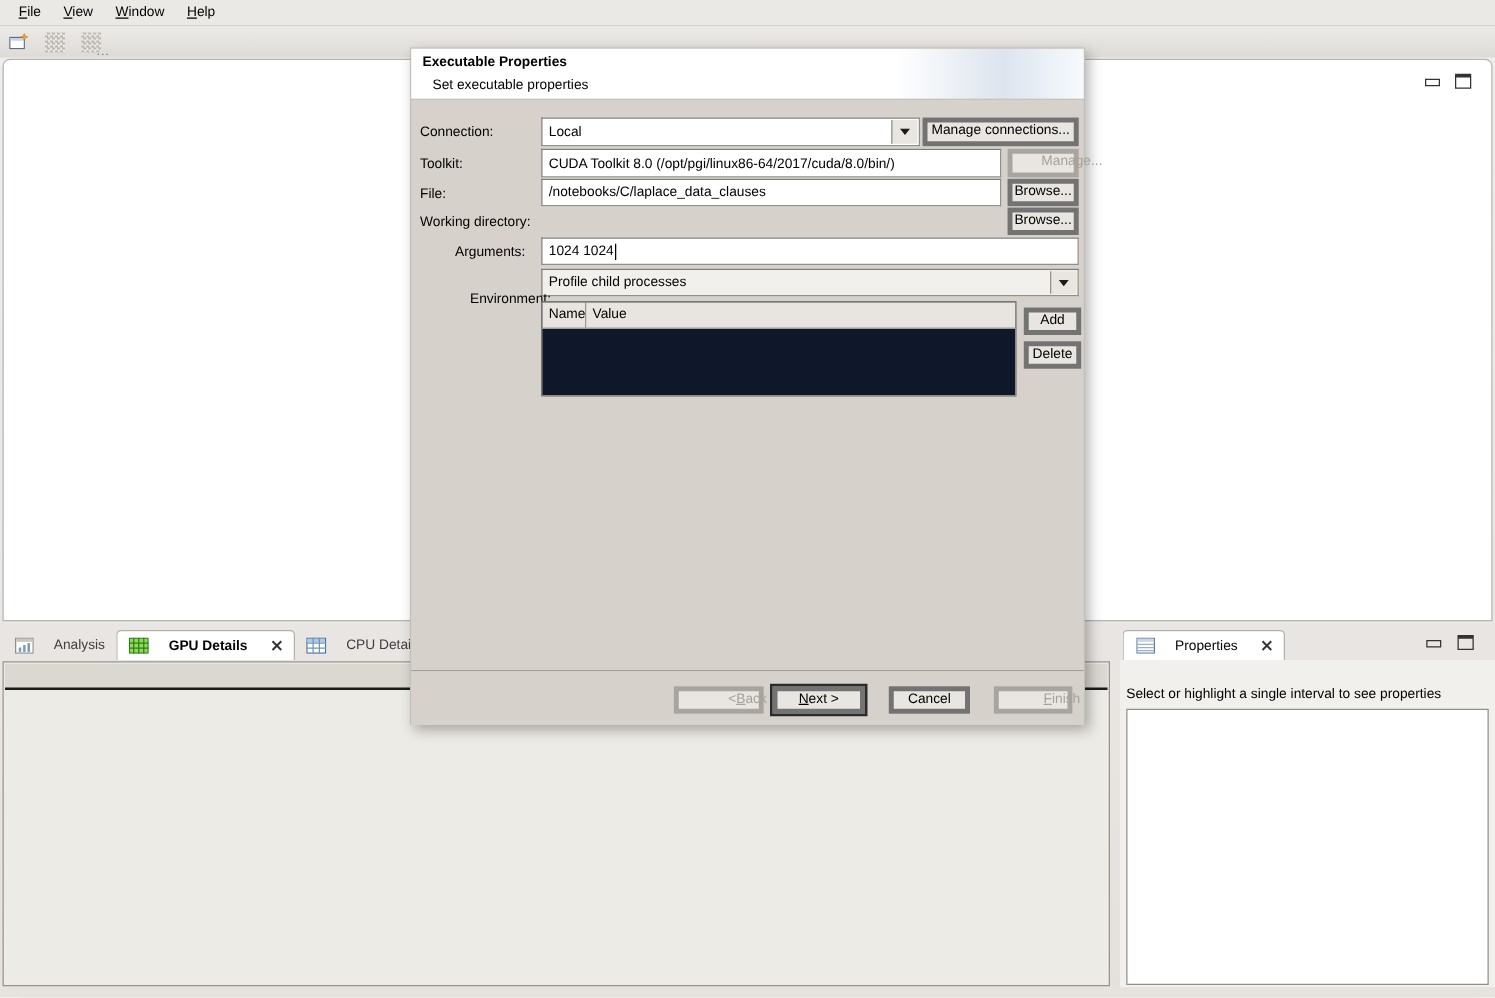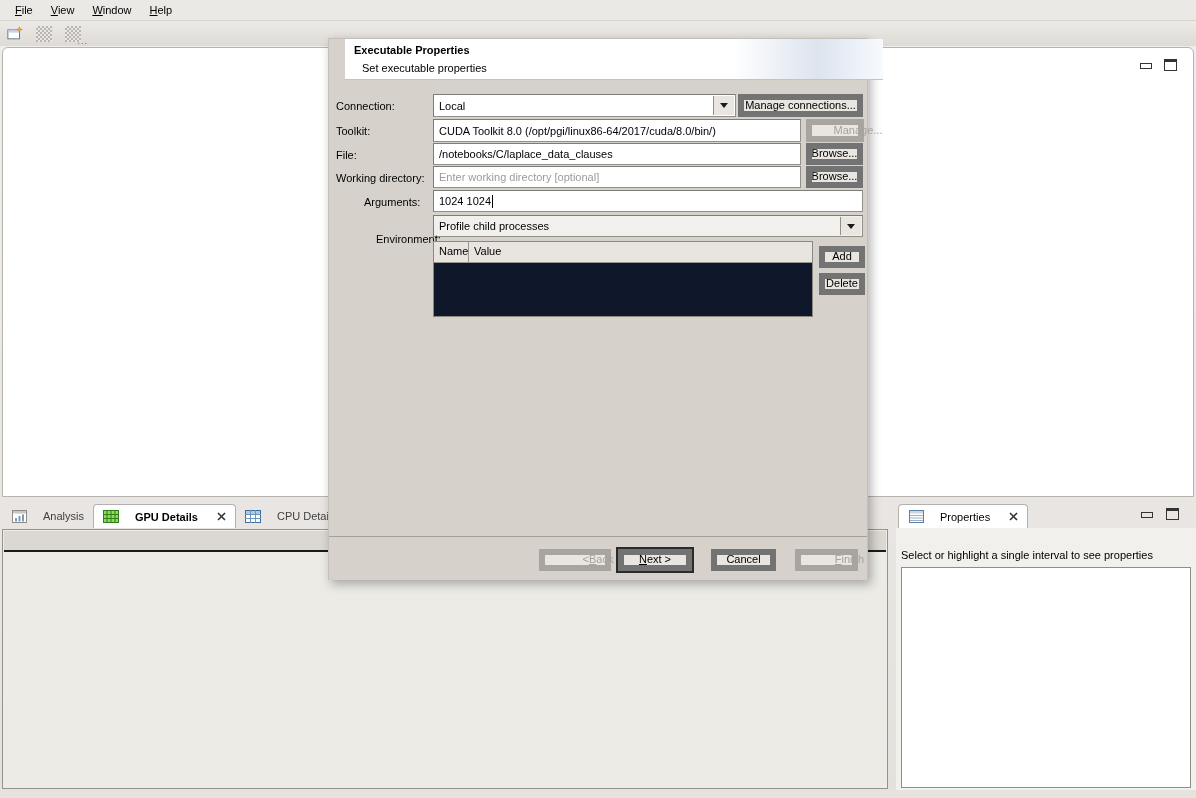--- a/index.html
+++ b/index.html
@@ -51,40 +51,40 @@
   .props-panel { position:absolute; left:896px; top:528px; width:300px; height:262px; background:#f2f0ec; }
   .props-msg { position:absolute; left:5px; top:21px; color:#000; }
   .props-box { position:absolute; left:5px; top:39px; width:290px; height:221px; background:#ffffff; border:1px solid #908e88; }
   .props-ctrls { position:absolute; left:1140px; top:508px; display:flex; gap:13px; align-items:center; }
 
   .bottom-strip { position:absolute; left:0; top:790px; width:1196px; height:8px; background:#e6e3df; }
 
   
   .dialog { position:absolute; left:328px; top:38px; width:540px; height:542px;
             background:#d6d2cb; box-shadow:3px 4px 10px rgba(0,0,0,0.30); border:1px solid #c3c0ba; }
-  .dlg-header { position:absolute; left:16px; top:0; width:538px; height:41px;
+  .dlg-header { position:absolute; left:0; top:0; width:538px; height:41px;
                 background:linear-gradient(to right, #ffffff 0%, #ffffff 72%, #dde4ee 88%, #eef3f9 96%, #f7fafd 100%);
                 border-bottom:1px solid #c6c2bc; }
   .dlg-title { position:absolute; left:9px; top:5px; font-weight:bold; }
   .dlg-subtitle { position:absolute; left:17px; top:23px; }
 
   .dlg-label { position:absolute; left:7px; }
   .field { position:absolute; background:#fff; border:1px solid #928f89;
            border-top-color:#7e7c76; border-left-color:#7e7c76;
            display:flex; align-items:center; padding:0 5px; overflow:hidden; white-space:nowrap; }
   .placeholder-text { color:#9b9b9b; }
   .caret { display:inline-block; width:1px; height:13px; background:#000; margin-left:1px; }
 
   .combo-arrow { position:absolute; right:1px; top:1px; bottom:1px; width:21px;
                  background:#e9e6e1; border-left:1px solid #928f89;
                  display:flex; align-items:center; justify-content:center; }
   .arrow-down { width:0; height:0; border-left:4px solid transparent; border-right:4px solid transparent; border-top:5px solid #1a1a1a; }
 
-  .btn { position:absolute; background:#e9e6e1; border:6px solid #737373;
-         display:flex; align-items:flex-end; justify-content:center; cursor:default; }
+  .btn { position:absolute; background:#e9e6e1; border:4px solid #737373;
+         display:flex; align-items:flex-start; justify-content:center; cursor:default; }
   .btn.disabled { color:#a5a29c; border-color:#a8a5a0;padding-left:46px; }
   .btn.focused { outline:2px solid #2b2b2b; outline-offset:0px; }
   .btn .accel { text-decoration:underline; }
 
   .env-table { position:absolute; left:104px; top:202px; width:380px; height:76px;
                background:#0f172a; border:1px solid #8a8880; }
   .env-header { display:flex; height:21px; background:#e8e5e0; border-bottom:1px solid #9a978f; }
   .env-col { padding:3px 5px; border-right:1px solid #9a978f; }
 
   .dlg-sep { position:absolute; left:0; top:497px; width:538px; height:1px; background:#a3a09a; }
@@ -240,23 +240,20 @@
 
     <div class="dlg-label" style="top:110px;">File:</div>
     <div class="field" style="left:104px; top:104px; width:368px; height:22px;">
       <span>/notebooks/C/laplace_data_clauses</span>
     </div>
     <div class="btn" style="left:477px; top:104px; width:57px; height:22px;">
       <span>Browse...</span>
     </div>
 
     <div class="dlg-label" style="top:133px;">Working directory:</div>
-    <div class="field" style="left:104px; top:127px; width:368px; height:22px;">
-      <span class="placeholder-text">Enter working directory [optional]</span>
-    </div>
     <div class="btn" style="left:477px; top:127px; width:57px; height:22px;">
       <span>Browse...</span>
     </div>
 
     <div class="dlg-label" style="top:157px;margin-left:28px;">Arguments:</div>
     <div class="field" style="left:104px; top:151px; width:430px; height:22px;">
       <span>1024 1024</span>
         <span class="caret"></span>
     </div>
 

